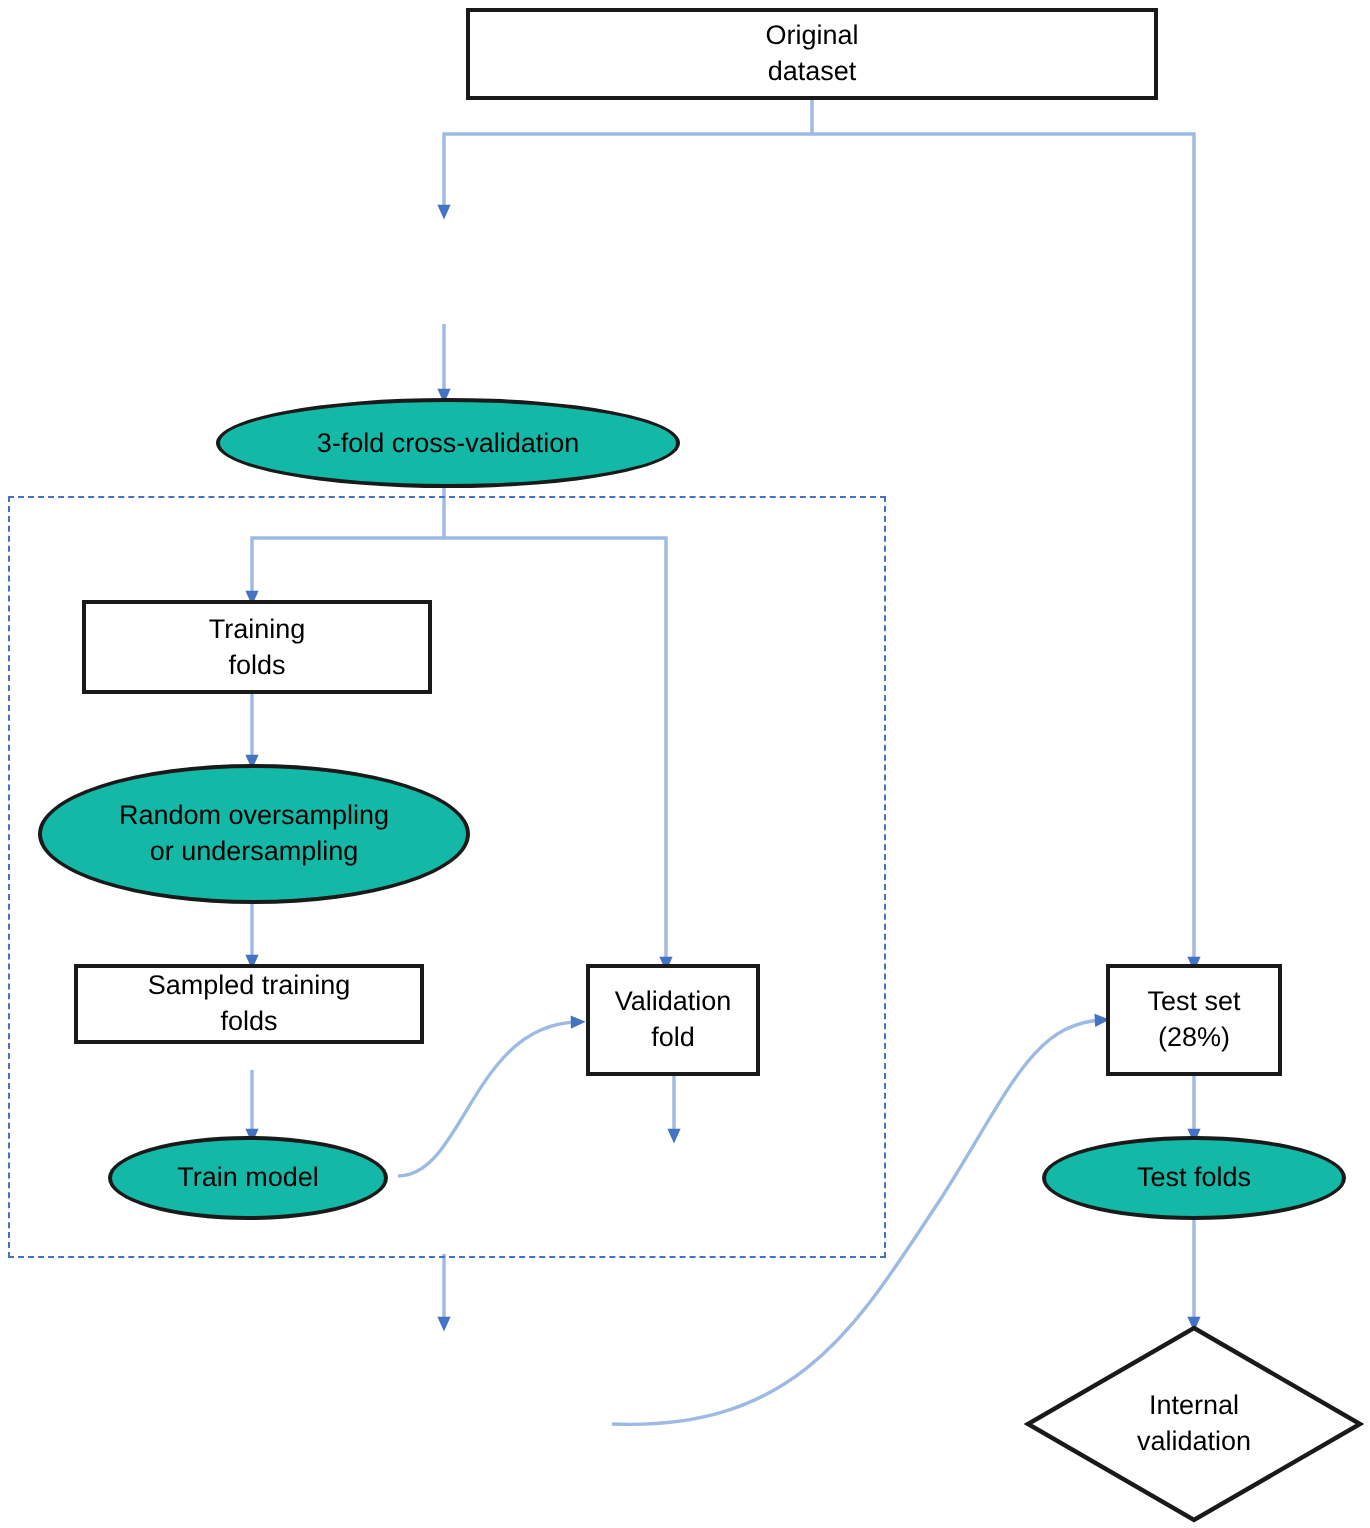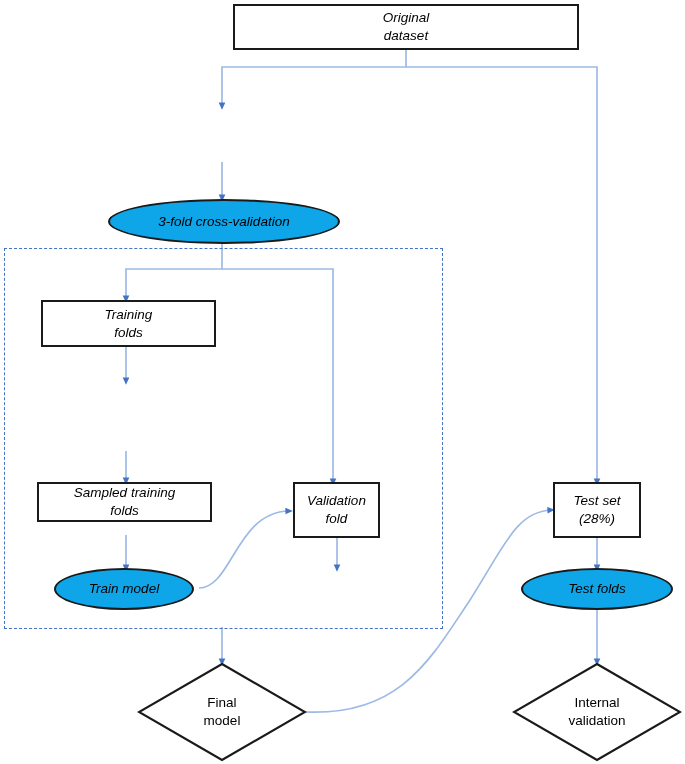--- a/index.html
+++ b/index.html
@@ -24,30 +24,29 @@
     position:absolute;
     box-sizing:border-box;
     display:flex;
     align-items:center;
     justify-content:center;
     text-align:center;
     color:#000000;
     font-size:13.5px;
     line-height:1.32;
     z-index:3;
-    font-style:italic;
   }
   .box{
     border:2.2px solid #1a1a1a;
     background:#ffffff;
   }
   .ellipse{
     border:2.2px solid #1a1a1a;
     border-radius:50%;
-    background:#0ea5e9;
+    background:#14b8a6;
   }
   .diamond-wrap{
     position:absolute;
     z-index:3;
   }
   .diamond-wrap svg{
     position:absolute;
     left:0;top:0;
   }
   .diamond-label{
@@ -116,42 +115,37 @@
 
   <div class="node box lbl" style="left:233px;top:4px;width:346px;height:46px;">Original
 dataset</div>
 
 
   <div class="node ellipse lbl" style="left:108px;top:199px;width:232px;height:45px;">3-fold cross-validation</div>
 
   <div class="node box lbl" style="left:41px;top:300px;width:175px;height:47px;">Training
 folds</div>
 
+  <div class="node ellipse lbl" style="left:19px;top:382px;width:216px;height:70px;">Random oversampling
+or undersampling</div>
 
   <div class="node box lbl" style="left:37px;top:482px;width:175px;height:40px;">Sampled training
 folds</div>
 
   <div class="node box lbl" style="left:293px;top:482px;width:87px;height:56px;">Validation
 fold</div>
 
   <div class="node box lbl" style="left:553px;top:482px;width:88px;height:56px;">Test set
 (28%)</div>
 
   <div class="node ellipse lbl" style="left:54px;top:568px;width:140px;height:42px;">Train model</div>
 
 
   <div class="node ellipse lbl" style="left:521px;top:568px;width:152px;height:42px;">Test folds</div>
 
-  <div class="diamond-wrap" style="left:137px;top:662px;width:170px;height:100px;">
-    <svg width="170" height="100" viewBox="0 0 170 100" xmlns="http://www.w3.org/2000/svg">
-      <polygon points="85,2 168,50 85,98 2,50" fill="#ffffff" stroke="#1a1a1a" stroke-width="2.2"></polygon>
-    </svg>
-    <div class="diamond-label lbl">Final
-model</div>
-  </div>
 
   <div class="diamond-wrap" style="left:512px;top:662px;width:170px;height:100px;">
     <svg width="170" height="100" viewBox="0 0 170 100" xmlns="http://www.w3.org/2000/svg">
       <polygon points="85,2 168,50 85,98 2,50" fill="#ffffff" stroke="#1a1a1a" stroke-width="2.2"></polygon>
     </svg>
     <div class="diamond-label lbl">Internal
 validation</div>
   </div>
 
 </div>

